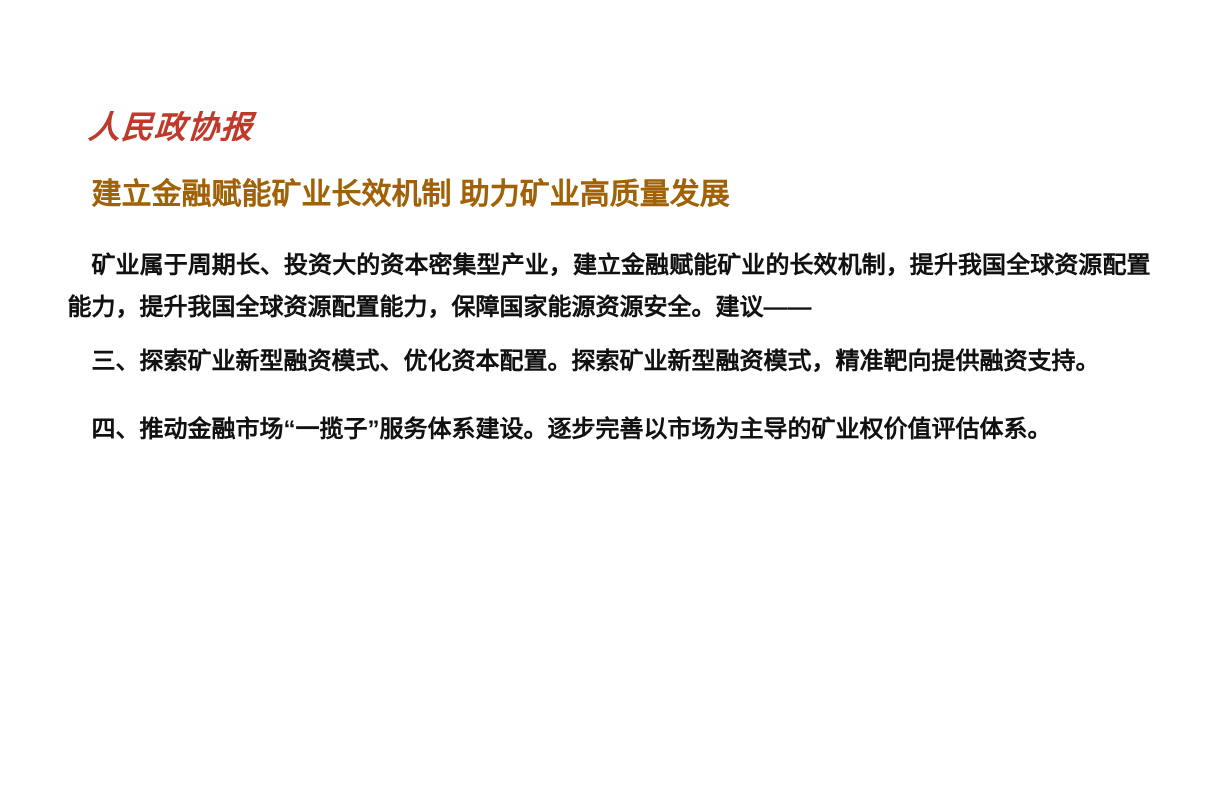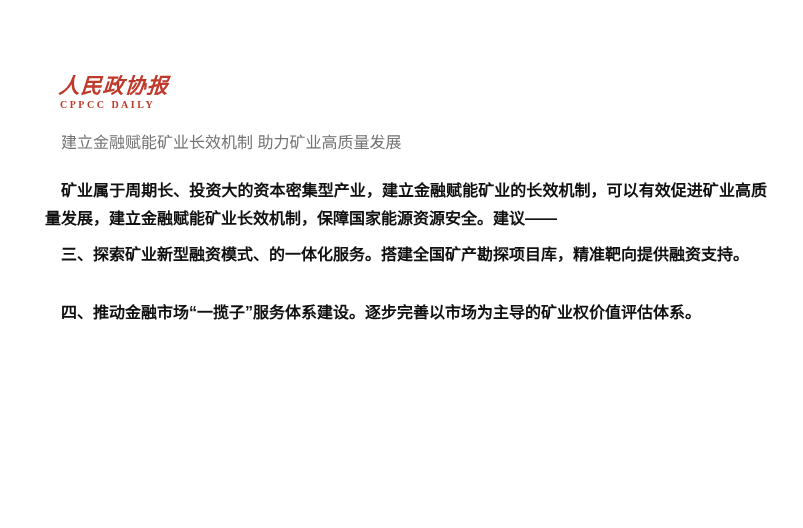--- a/index.html
+++ b/index.html
@@ -54,59 +54,58 @@
     white-space: nowrap;
   }
   .squares {
     font-size: 15px;
     letter-spacing: 3px;
     margin-right: 7px;
     color: #000000;
   }
   .title {
     margin: 21px 0 0 0;
-    font-size: 16px;
+    font-size: 20px;
     line-height: 22px;
-    font-weight: normal;
-    color: #737373;
+    font-weight: bold;
+    color: #a16207;
     text-indent: 16px;
   }
   .body-para {
     margin: 8px 0 0 0;
     font-size: 16px;
     line-height: 28px;
     font-weight: bold;
     color: #111111;
     text-indent: 16px;
     text-align: justify;
     text-justify: inter-ideograph;
   }
   .body-para.first {
     margin-top: 23px;
   }
   .body-para.last {
-    margin-top: 30px;
+    margin-top: 17px;
   }
 </style>
 </head>
 <body>
 
 <div class="page">
   <div class="content">
 
     <div class="masthead">
       <div class="logo">人民政协报</div>
-      <div class="logo-sub">CPPCC DAILY</div>
     </div>
 
 
     <h1 class="title">建立金融赋能矿业长效机制 助力矿业高质量发展</h1>
 
-    <p class="body-para first">矿业属于周期长、投资大的资本密集型产业，建立金融赋能矿业的长效机制，可以有效促进矿业高质量发展，建立金融赋能矿业长效机制，保障国家能源资源安全。建议——</p>
+    <p class="body-para first">矿业属于周期长、投资大的资本密集型产业，建立金融赋能矿业的长效机制，提升我国全球资源配置能力，提升我国全球资源配置能力，保障国家能源资源安全。建议——</p>
 
 
 
-    <p class="body-para">三、探索矿业新型融资模式、的一体化服务。搭建全国矿产勘探项目库，精准靶向提供融资支持。</p>
+    <p class="body-para">三、探索矿业新型融资模式、优化资本配置。探索矿业新型融资模式，精准靶向提供融资支持。</p>
 
     <p class="body-para last">四、推动金融市场“一揽子”服务体系建设。逐步完善以市场为主导的矿业权价值评估体系。</p>
 
   </div>
 </div>
 
 </body></html>

